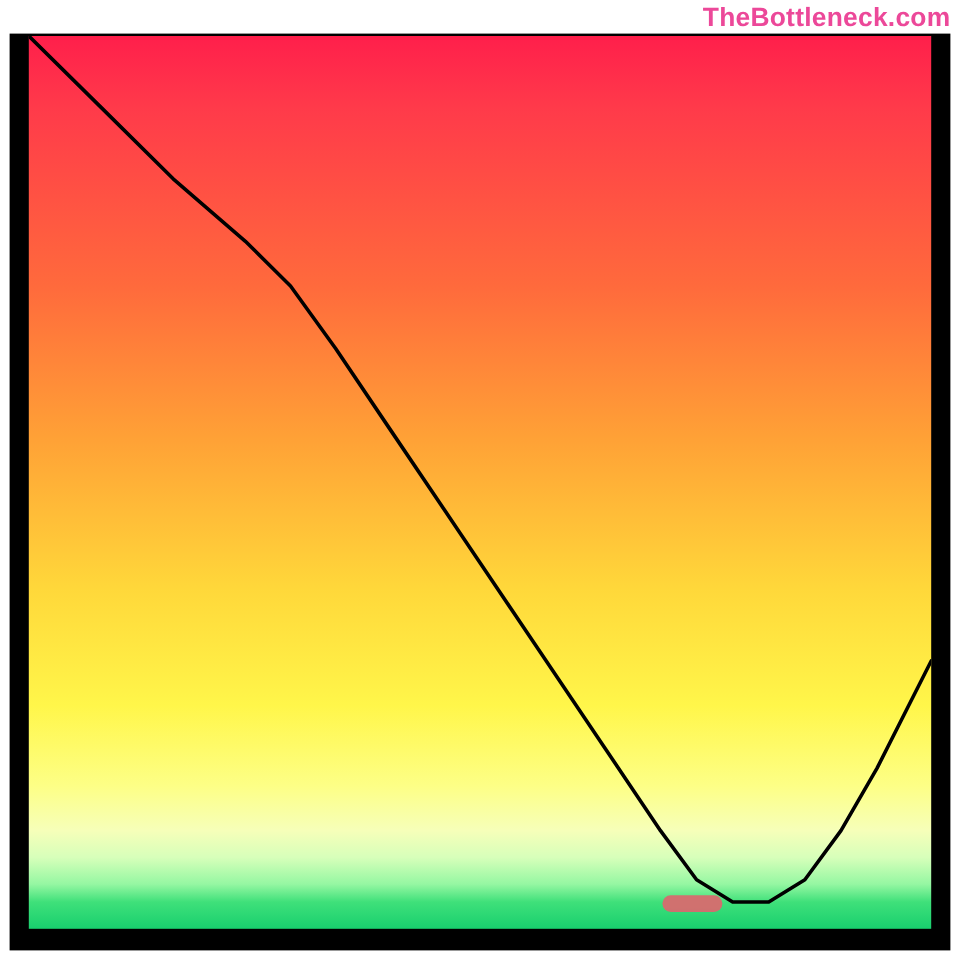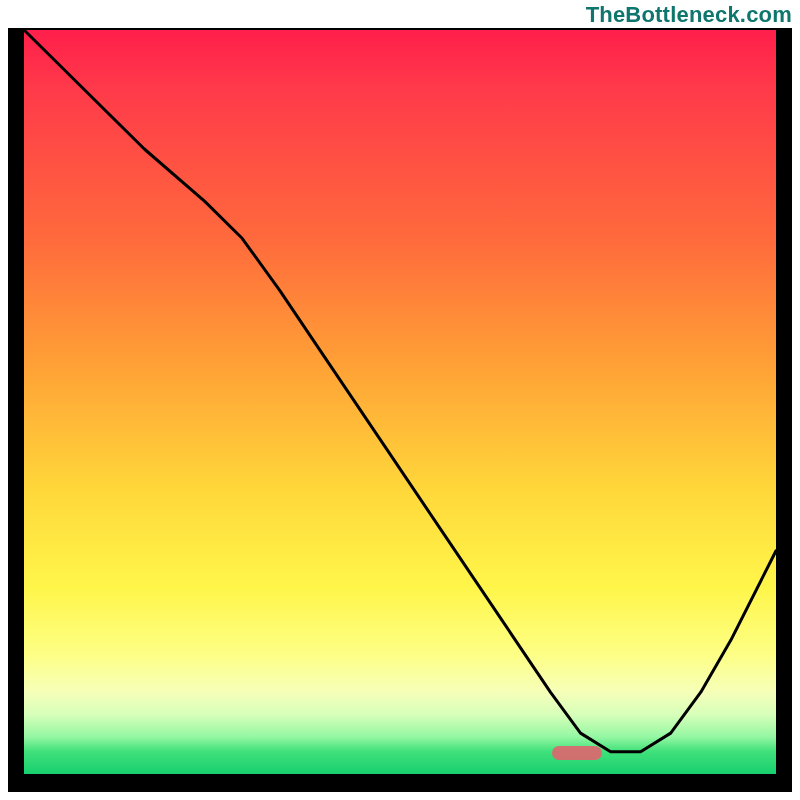--- a/index.html
+++ b/index.html
@@ -15,21 +15,21 @@
     position: relative;
     width: 800px;
     height: 800px;
   }
   .watermark {
     position: absolute;
     top: 2px;
     right: 8px;
     font-size: 22px;
     font-weight: 600;
-    color: #0f766e;
+    color: #ec4899;
     letter-spacing: 0.2px;
     z-index: 20;
   }
   .plot-outer {
     position: absolute;
     left: 8px;
     top: 28px;
     width: 784px;
     height: 764px;
     background: #000000;

